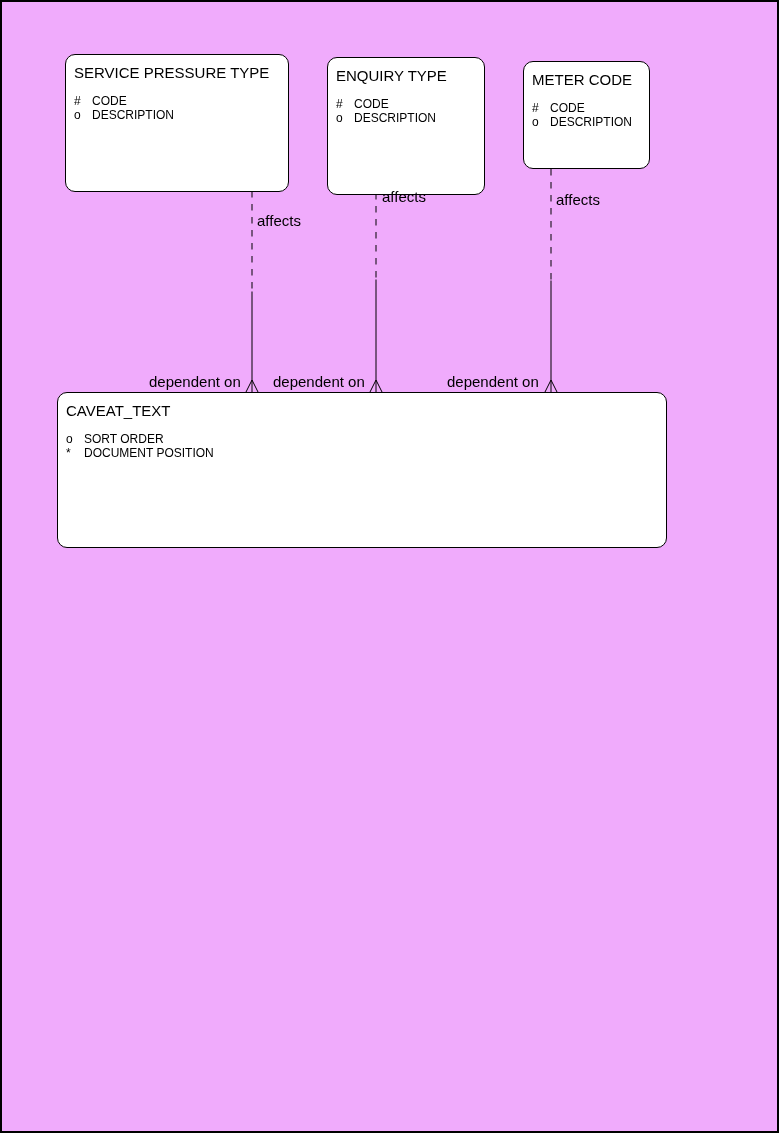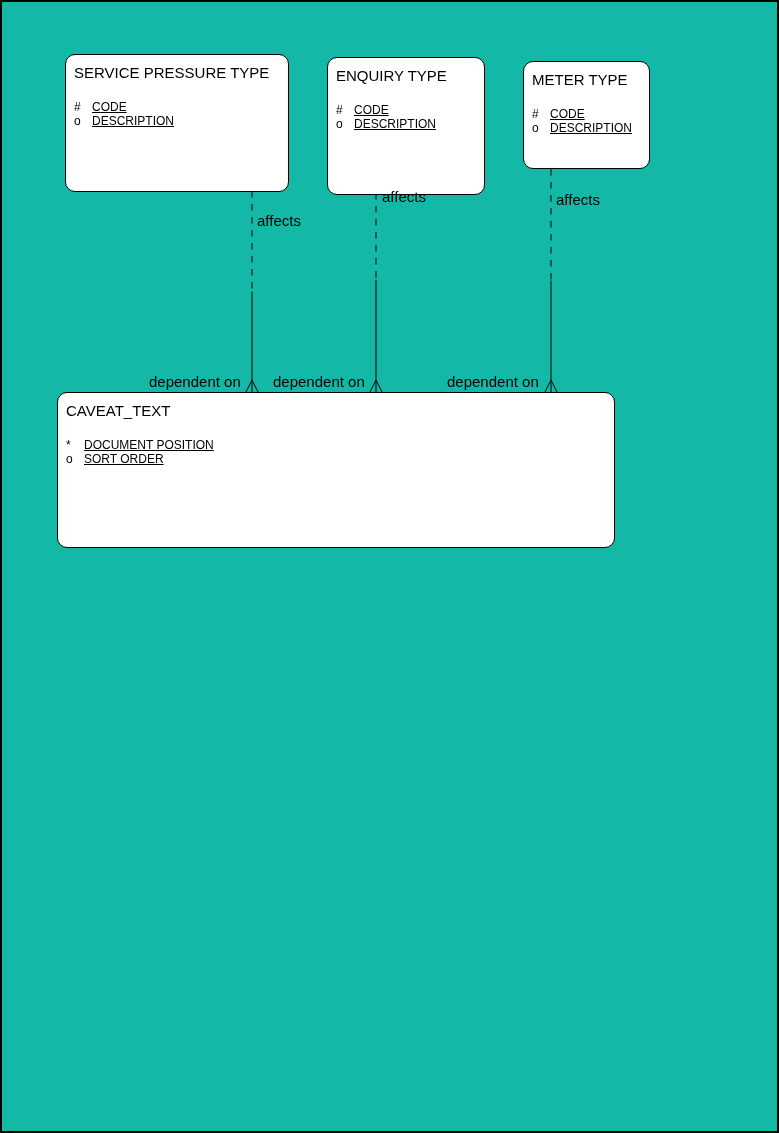--- a/index.html
+++ b/index.html
@@ -1,21 +1,21 @@
 <!DOCTYPE html>
 <html><head>
 <meta charset="utf-8">
 <style>
   html, body { margin: 0; padding: 0; background: #ffffff; }
   .page {
     position: relative;
     width: 779px;
     height: 1133px;
     box-sizing: border-box;
-    background: #14b8a6;
+    background: #f0abfc;
     border: 2px solid #000000;
     font-family: "Liberation Sans", sans-serif;
     color: #000000;
     overflow: hidden;
   }
   .connectors {
     position: absolute;
     left: 0; top: 0;
     width: 779px; height: 1133px;
   }
@@ -27,21 +27,21 @@
     background: #ffffff;
     border: 1px solid #000000;
     border-radius: 10px;
     padding: 9px 8px 0 8px;
   }
   .entity-title {
     font-size: 15px;
     line-height: 17px;
     white-space: nowrap;
   }
-  .attrs { margin-top: 19px; text-decoration: underline; }
+  .attrs { margin-top: 13px; }
   .attr {
     font-size: 12px;
     line-height: 14px;
     white-space: nowrap;
   }
   .attr .m { display: inline-block; width: 18px; }
   .rel-label {
     position: absolute;
     font-size: 15px;
     line-height: 17px;
@@ -96,39 +96,39 @@
       <div class="attr">
         <span class="m">#</span><span class="n">CODE</span>
       </div>
       <div class="attr">
         <span class="m">o</span><span class="n">DESCRIPTION</span>
       </div>
     </div>
   </div>
 
   <div class="entity" style="left:521px; top:59px; width:127px; height:108px;">
-    <div class="entity-title">METER TYPE</div>
+    <div class="entity-title">METER CODE</div>
     <div class="attrs">
       <div class="attr">
         <span class="m">#</span><span class="n">CODE</span>
       </div>
       <div class="attr">
         <span class="m">o</span><span class="n">DESCRIPTION</span>
       </div>
     </div>
   </div>
 
-  <div class="entity" style="left:55px; top:390px; width:558px; height:156px;">
+  <div class="entity" style="left:55px; top:390px; width:610px; height:156px;">
     <div class="entity-title">CAVEAT_TEXT</div>
     <div class="attrs">
       <div class="attr">
-        <span class="m">*</span><span class="n">DOCUMENT POSITION</span>
+        <span class="m">o</span><span class="n">SORT ORDER</span>
       </div>
       <div class="attr">
-        <span class="m">o</span><span class="n">SORT ORDER</span>
+        <span class="m">*</span><span class="n">DOCUMENT POSITION</span>
       </div>
     </div>
   </div>
 
   <div class="rel-label" style="left:255px; top:202px;">affects</div>
   <div class="rel-label" style="left:380px; top:178px;">affects</div>
   <div class="rel-label" style="left:554px; top:181px;">affects</div>
 
   <div class="rel-label" style="left:147px; top:363px;">dependent on</div>
   <div class="rel-label" style="left:271px; top:363px;">dependent on</div>

